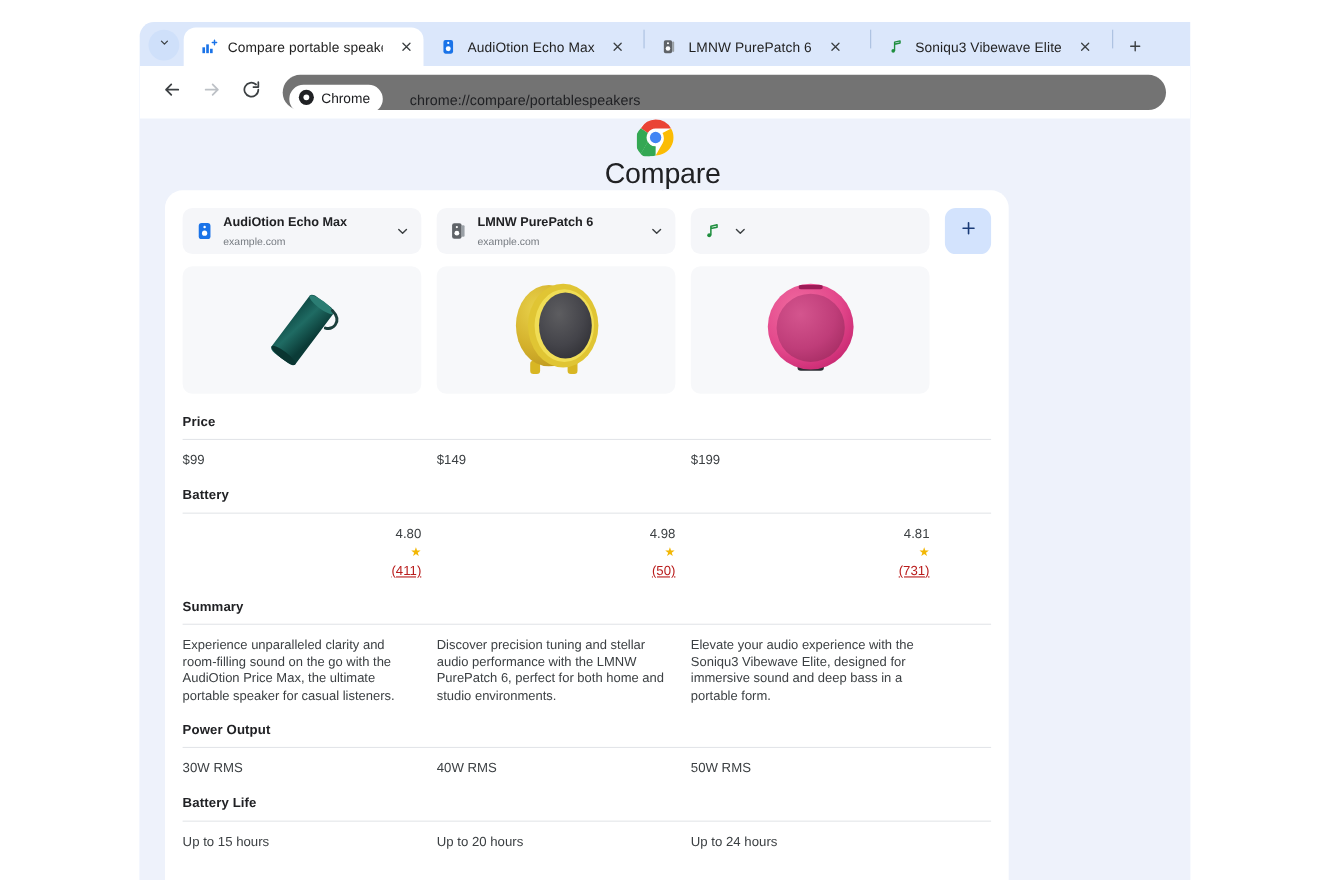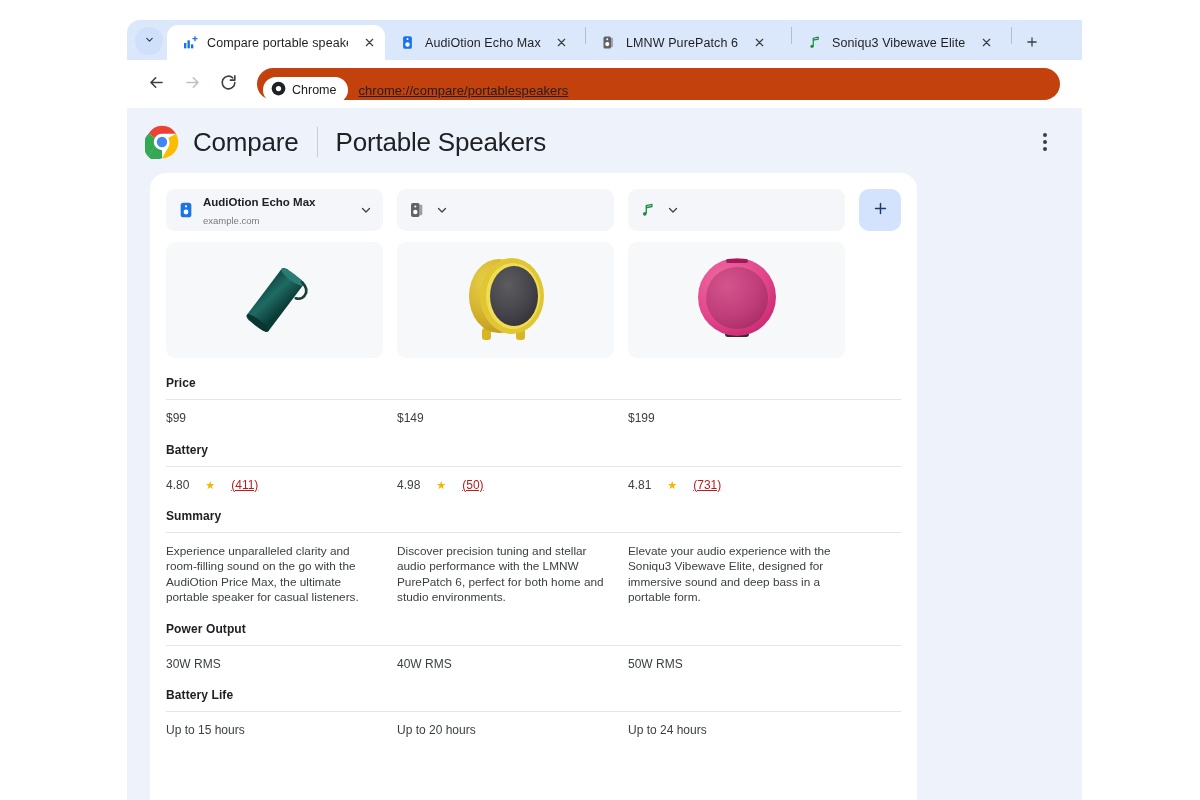--- a/index.html
+++ b/index.html
@@ -60,43 +60,44 @@
   .toolbar {
     height: 48px; background: #ffffff;
     display: flex; align-items: center; padding: 0 12px; gap: 2px;
   }
   .navbtn {
     width: 34px; height: 34px; border-radius: 50%; flex: none;
     display: flex; align-items: center; justify-content: center; cursor: pointer;
   }
   .omnibox {
     flex: 1; height: 32px; margin-left: 10px; margin-right: 10px;
-    background: #c2410c; border-radius: 16px;
-    display: flex; align-items: center; padding: 12px 6px 0 6px; gap: 10px;
+    background: #737373; border-radius: 16px;
+    display: flex; align-items: center; padding: 12px 6px 0 6px; gap: 24px;
     cursor: text;
   }
   .chromechip {
     height: 26px; background: #ffffff; border-radius: 14px;
     display: flex; align-items: center; gap: 6px; padding: 0 12px 0 8px;
     font-size: 12.5px; color: #202124; flex: none;
   }
-  .urltext { font-size: 13px; color: #202124; letter-spacing: .05px; text-decoration: underline; }
+  .urltext { font-size: 13px; color: #202124; letter-spacing: .05px; }
 
   
   .viewport {
     position: relative;
     height: calc(780px - 40px - 48px);
     background: #eef2fb;
     overflow: hidden;
   }
 
   
   .apphdr {
     height: 68px; display: flex; align-items: center;
     padding: 0 22px 0 18px;
+    flex-direction: column;
   }
   .chromelogo { width: 34px; height: 34px; flex: none; margin-right: 14px; }
   .brand {
     font-size: 26px; color: #202124; letter-spacing: -.2px;
     font-family: "Liberation Sans", sans-serif;
   }
   .vbar { width: 1px; height: 30px; background: #c8cdd7; margin: 0 18px; flex:none; }
   .pagetitle { font-size: 26px; color: #202124; letter-spacing: -.2px; }
   .spacer { flex: 1; }
   .kebab { width: 30px; height: 30px; display:flex; flex-direction:column; align-items:center; justify-content:center; gap:3px; cursor:pointer; flex:none;}
@@ -143,21 +144,21 @@
   .sectlbl {
     font-size: 12px; font-weight: bold; color: #202124;
     padding-bottom: 9px; border-bottom: 1px solid #e3e5e9;
     letter-spacing: .1px;
   }
   .sectrow { display: flex; padding-top: 11px; }
   .sectcell {
     width: 217px; margin-right: 14px;
     font-size: 12px; color: #3c4043; line-height: 15.5px;
   }
-  .rating { display: flex; align-items: center; gap: 16px; font-size: 12px; color:#3c4043;}
+  .rating { display: flex; align-items: flex-end; gap: 4px; font-size: 12px; color:#3c4043;flex-direction:column;}
   .rating .star { color: #f2b705; font-size: 11px; line-height: 1; }
   .rating a { color: #b91c1c; text-decoration: underline; font-size: 12px; }
   .summary { font-size: 11.8px; color: #3c4043; line-height: 15.4px; }
 </style>
 </head>
 <body>
 
 <div id="root">
   <div class="browser">
 
@@ -333,20 +334,24 @@
           </div>
 
           <div class="chip">
             <span class="pico">
               <svg width="16" height="18" viewBox="0 0 24 26">
                 <rect x="3" y="2.5" width="13" height="21" rx="3" fill="#5f6368"></rect>
                 <rect x="16" y="5" width="4" height="16" rx="1.5" fill="#9aa0a6"></rect>
                 <circle cx="9.5" cy="16" r="3.3" fill="#fff"></circle>
                 <circle cx="9.5" cy="7.6" r="1.5" fill="#fff"></circle>
               </svg>
+            </span>
+            <span class="txt">
+              <span class="nm">LMNW PurePatch 6</span>
+              <span class="dm">example.com</span>
             </span>
             <span class="chev">
               <svg width="14" height="14" viewBox="0 0 24 24">
                   <path d="M6 9.5l6 6 6-6" fill="none" stroke="#3c4043" stroke-width="2.2" stroke-linecap="round" stroke-linejoin="round"></path>
                 </svg>
             </span>
           </div>
 
           <div class="chip">
             <span class="pico">

